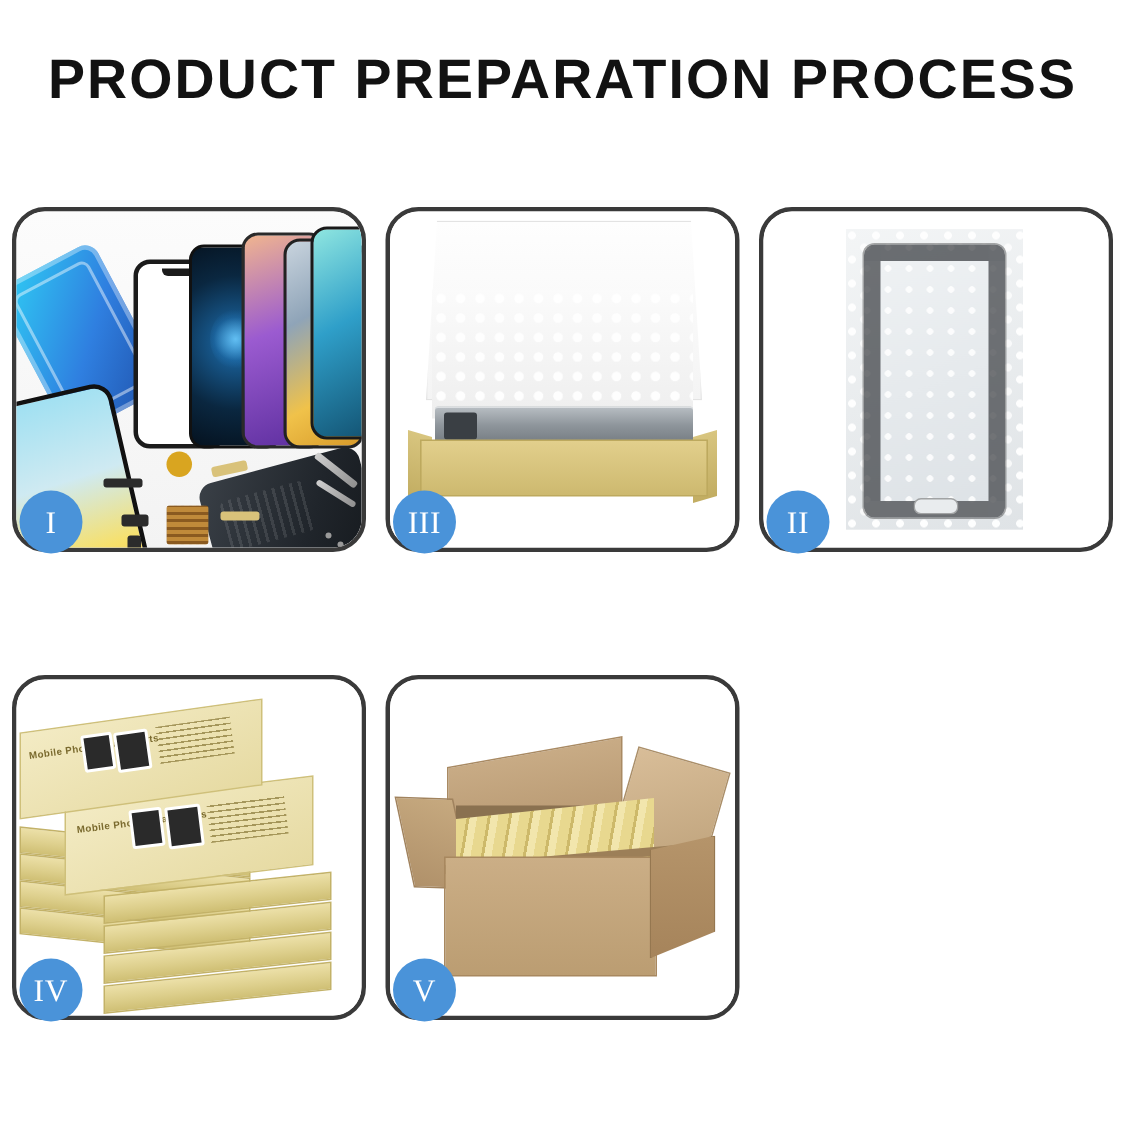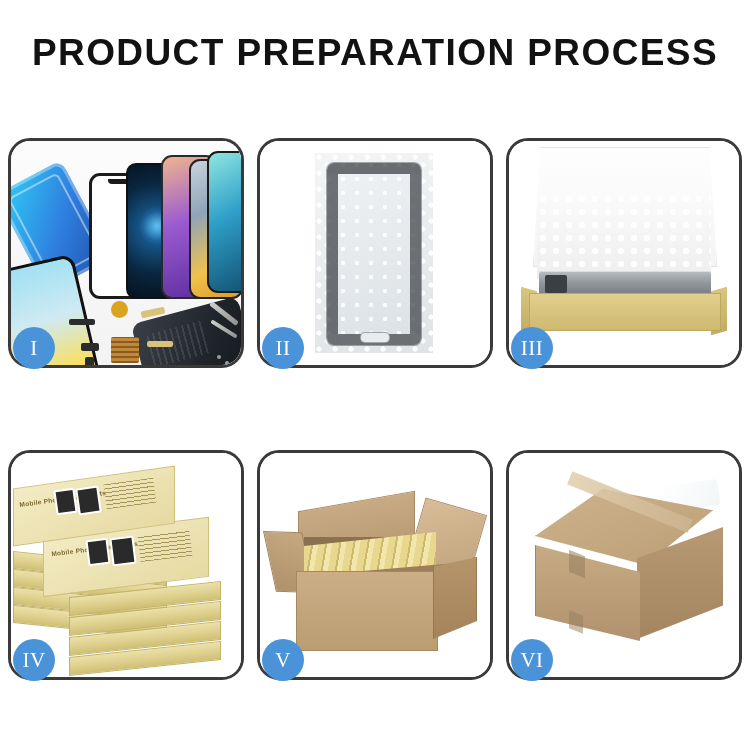--- a/index.html
+++ b/index.html
@@ -335,40 +335,40 @@
         <div class="tool" style="left:196px;top:170px;width:34px;height:5px;transform:rotate(38deg);"></div>
         <div class="tool" style="left:198px;top:186px;width:30px;height:4px;transform:rotate(32deg);"></div>
         <div class="screw" style="left:206px;top:214px;"></div>
         <div class="screw" style="left:214px;top:220px;"></div>
 
       </div>
       <div class="badge">I</div>
     </div>
 
     <div class="panel">
-      <div class="panel-inner p2">
-        <div class="bw">
-          <div class="bw-screen">
-            <div class="bw-home"></div>
-          </div>
-        </div>
-      </div>
-      <div class="badge">II</div>
-    </div>
-
-    <div class="panel">
       <div class="panel-inner p3">
         <div class="b3-lid"></div>
         <div class="b3-foam"></div>
         <div class="b3-flapL"></div>
         <div class="b3-flapR"></div>
         <div class="b3-part"></div>
         <div class="b3-base"></div>
       </div>
       <div class="badge">III</div>
+    </div>
+
+    <div class="panel">
+      <div class="panel-inner p2">
+        <div class="bw">
+          <div class="bw-screen">
+            <div class="bw-home"></div>
+          </div>
+        </div>
+      </div>
+      <div class="badge">II</div>
     </div>
 
     <div class="panel">
       <div class="panel-inner p4">
         <div class="stack">
 
           <div class="sbox" style="left:2px;top:142px;width:152px;height:16px;transform:skewY(6deg);"></div>
           <div class="sbox" style="left:2px;top:160px;width:152px;height:16px;transform:skewY(6deg);"></div>
           <div class="sbox" style="left:2px;top:124px;width:152px;height:16px;transform:skewY(6deg);"></div>
           <div class="sbox" style="left:2px;top:106px;width:152px;height:16px;transform:skewY(6deg);"></div>
@@ -401,27 +401,15 @@
         <div class="c5-flapL"></div>
         <div class="c5-inner"></div>
         <div class="c5-rolls"></div>
         <div class="c5-rim"></div>
         <div class="c5-front"></div>
         <div class="c5-side"></div>
       </div>
       <div class="badge">V</div>
     </div>
 
-    <div class="panel">
-      <div class="panel-inner p6">
-        <div class="c6-wrap"></div>
-        <div class="c6-top"></div>
-        <div class="c6-tape"></div>
-        <div class="c6-side"></div>
-        <div class="c6-front"></div>
-        <div class="c6-seam"></div>
-        <div class="c6-seam2"></div>
-      </div>
-      <div class="badge">VI</div>
-    </div>
 
   </div>
 </div>
 
 </body></html>

